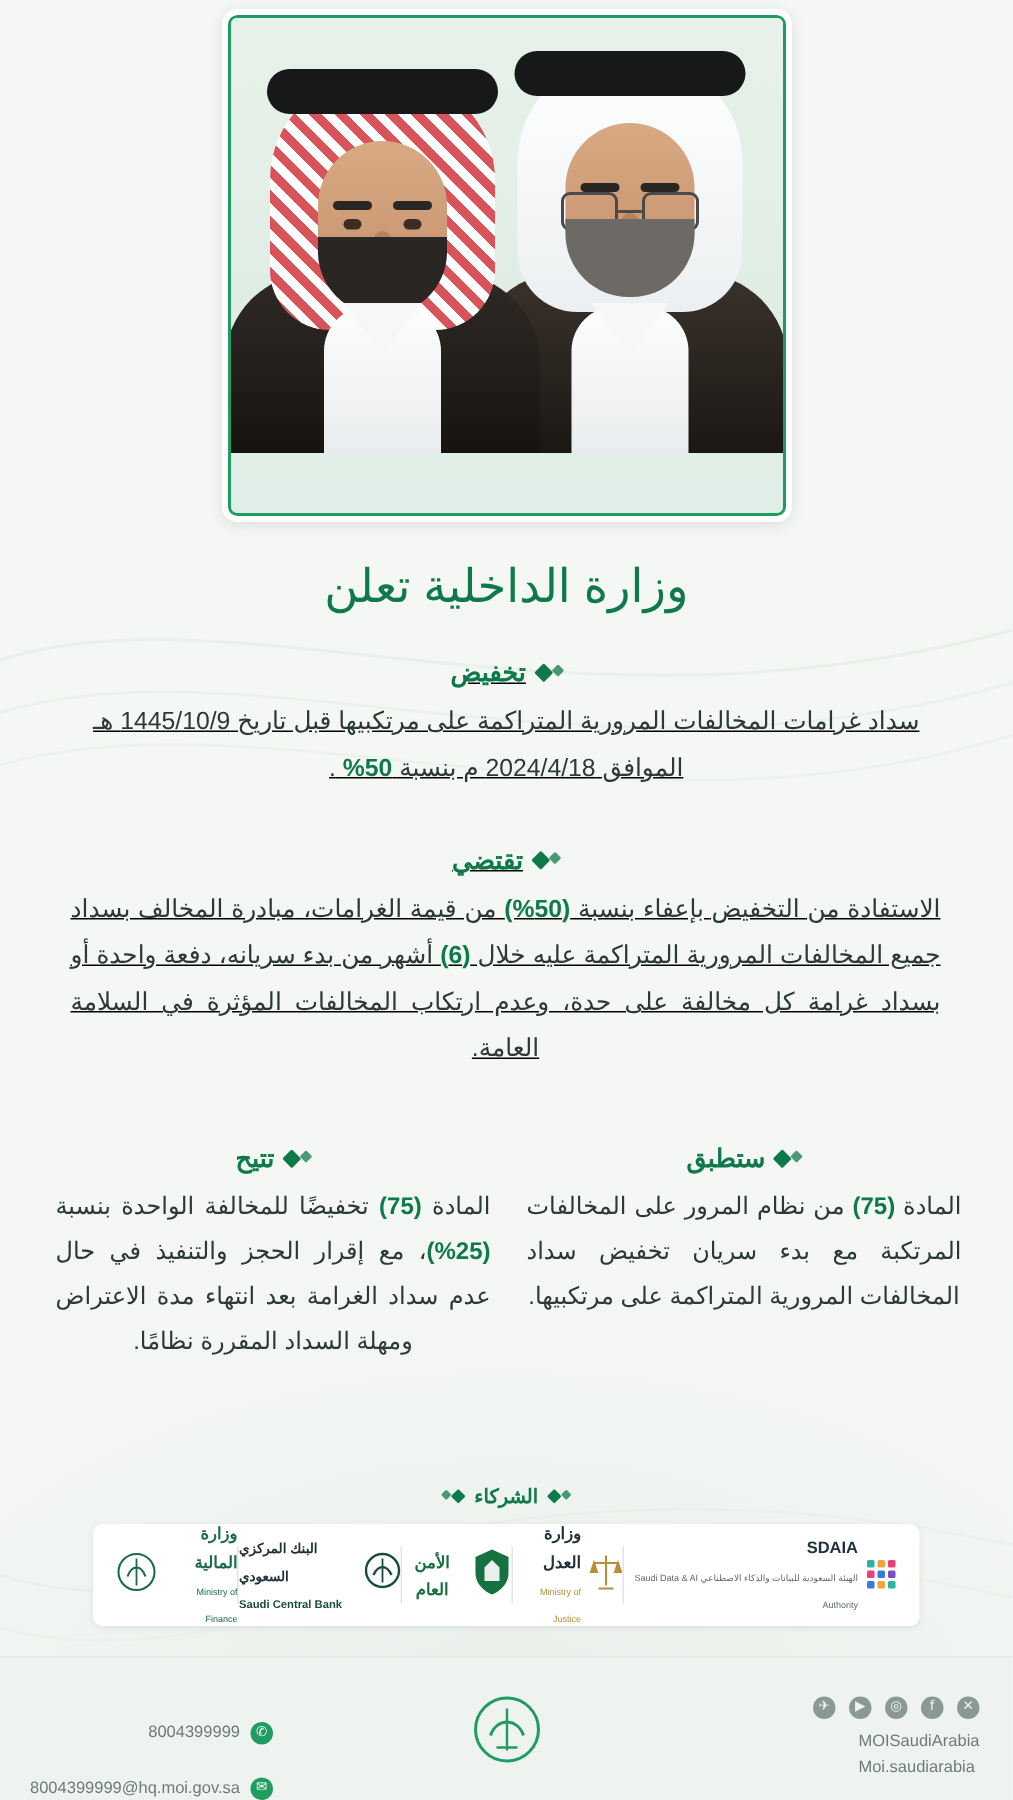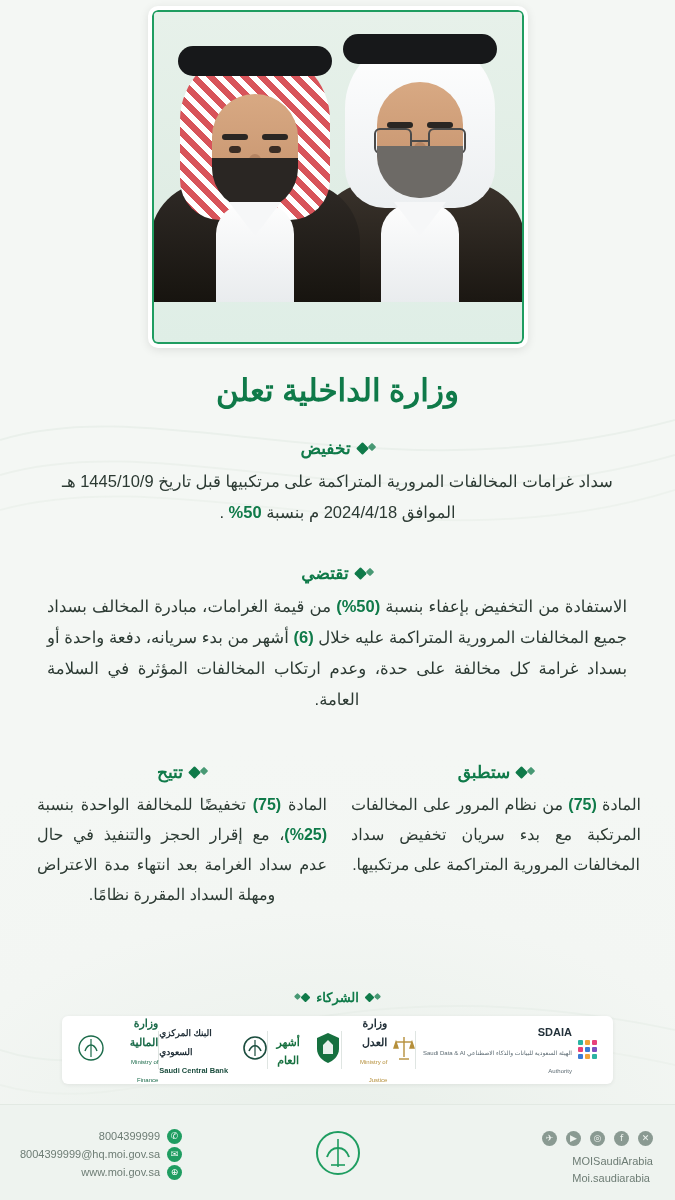--- a/index.html
+++ b/index.html
@@ -158,25 +158,25 @@
     letter-spacing: 0;
   }
 
   
   .main-title {
     position: absolute;
     top: 372px; left: 0; right: 0;
     text-align: center;
     color: #0f7a49;
     font-size: 31px;
-    font-weight: bold;
-  }
-
-  
-  .section { position: absolute; }
+    font-weight: normal;
+  }
+
+  
+  .section { position: absolute; text-decoration: underline; }
   .sec-head {
     display: flex;
     align-items: center;
     justify-content: center;
     gap: 7px;
     color: #0f7a49;
     font-size: 17px;
     font-weight: bold;
     margin-bottom: 7px;
   }
@@ -265,21 +265,21 @@
     position: absolute; right: 22px; top: 48px;
     color: #6d7c74; font-size: 11px; line-height: 17px;
     font-family: "Liberation Sans", sans-serif;
     direction: ltr; text-align: left;
   }
   .contact {
     position: absolute; left: 20px; top: 22px;
     direction: ltr; text-align: right;
     color: #6d7c74; font-size: 11px; line-height: 18px;
   }
-  .contact .row { display:flex; align-items:center; justify-content:flex-end; gap:7px; }
+  .contact .row { display:flex; align-items:center; justify-content:flex-end; gap:7px;margin-top:19px; }
   .contact .ic {
     width: 15px; height: 15px; border-radius: 50%;
     background: #1f9d61; color:#fff; font-size:9px; line-height:15px; text-align:center;
     font-family: "DejaVu Sans", sans-serif;
   }
   .moi-emblem {
     position: absolute; left: 50%; top: 22px; transform: translateX(-50%);
     width: 46px; height: 52px;
   }
 </style>
@@ -448,21 +448,21 @@
     <span class="vline"></span>
 
     <div class="logo">
       <span class="glyph">
         <svg width="26" height="32" viewBox="0 0 26 32">
           <path d="M13 1 L24 6 v11 c0 7-6 12-11 14 C8 29 2 24 2 17 V6z" fill="#16703f"></path>
           <path d="M8 13 l5-5 5 5 v9 H8z" fill="#ffffff" opacity=".9"></path>
         </svg>
       </span>
       <span class="txt" style="text-align:center">
-        <span class="t1" style="color:#16703f">أشهر العام</span>
+        <span class="t1" style="color:#16703f">الأمن العام</span>
       </span>
     </div>
 
     <span class="vline"></span>
 
     <div class="logo">
       <span class="glyph">
         <svg width="24" height="26" viewBox="0 0 24 26">
           <circle cx="12" cy="13" r="11" fill="none" stroke="#1b4d3e" stroke-width="1.6"></circle>
           <path d="M6 16 C9 9 15 9 18 16" fill="none" stroke="#1b4d3e" stroke-width="1.6"></path>

